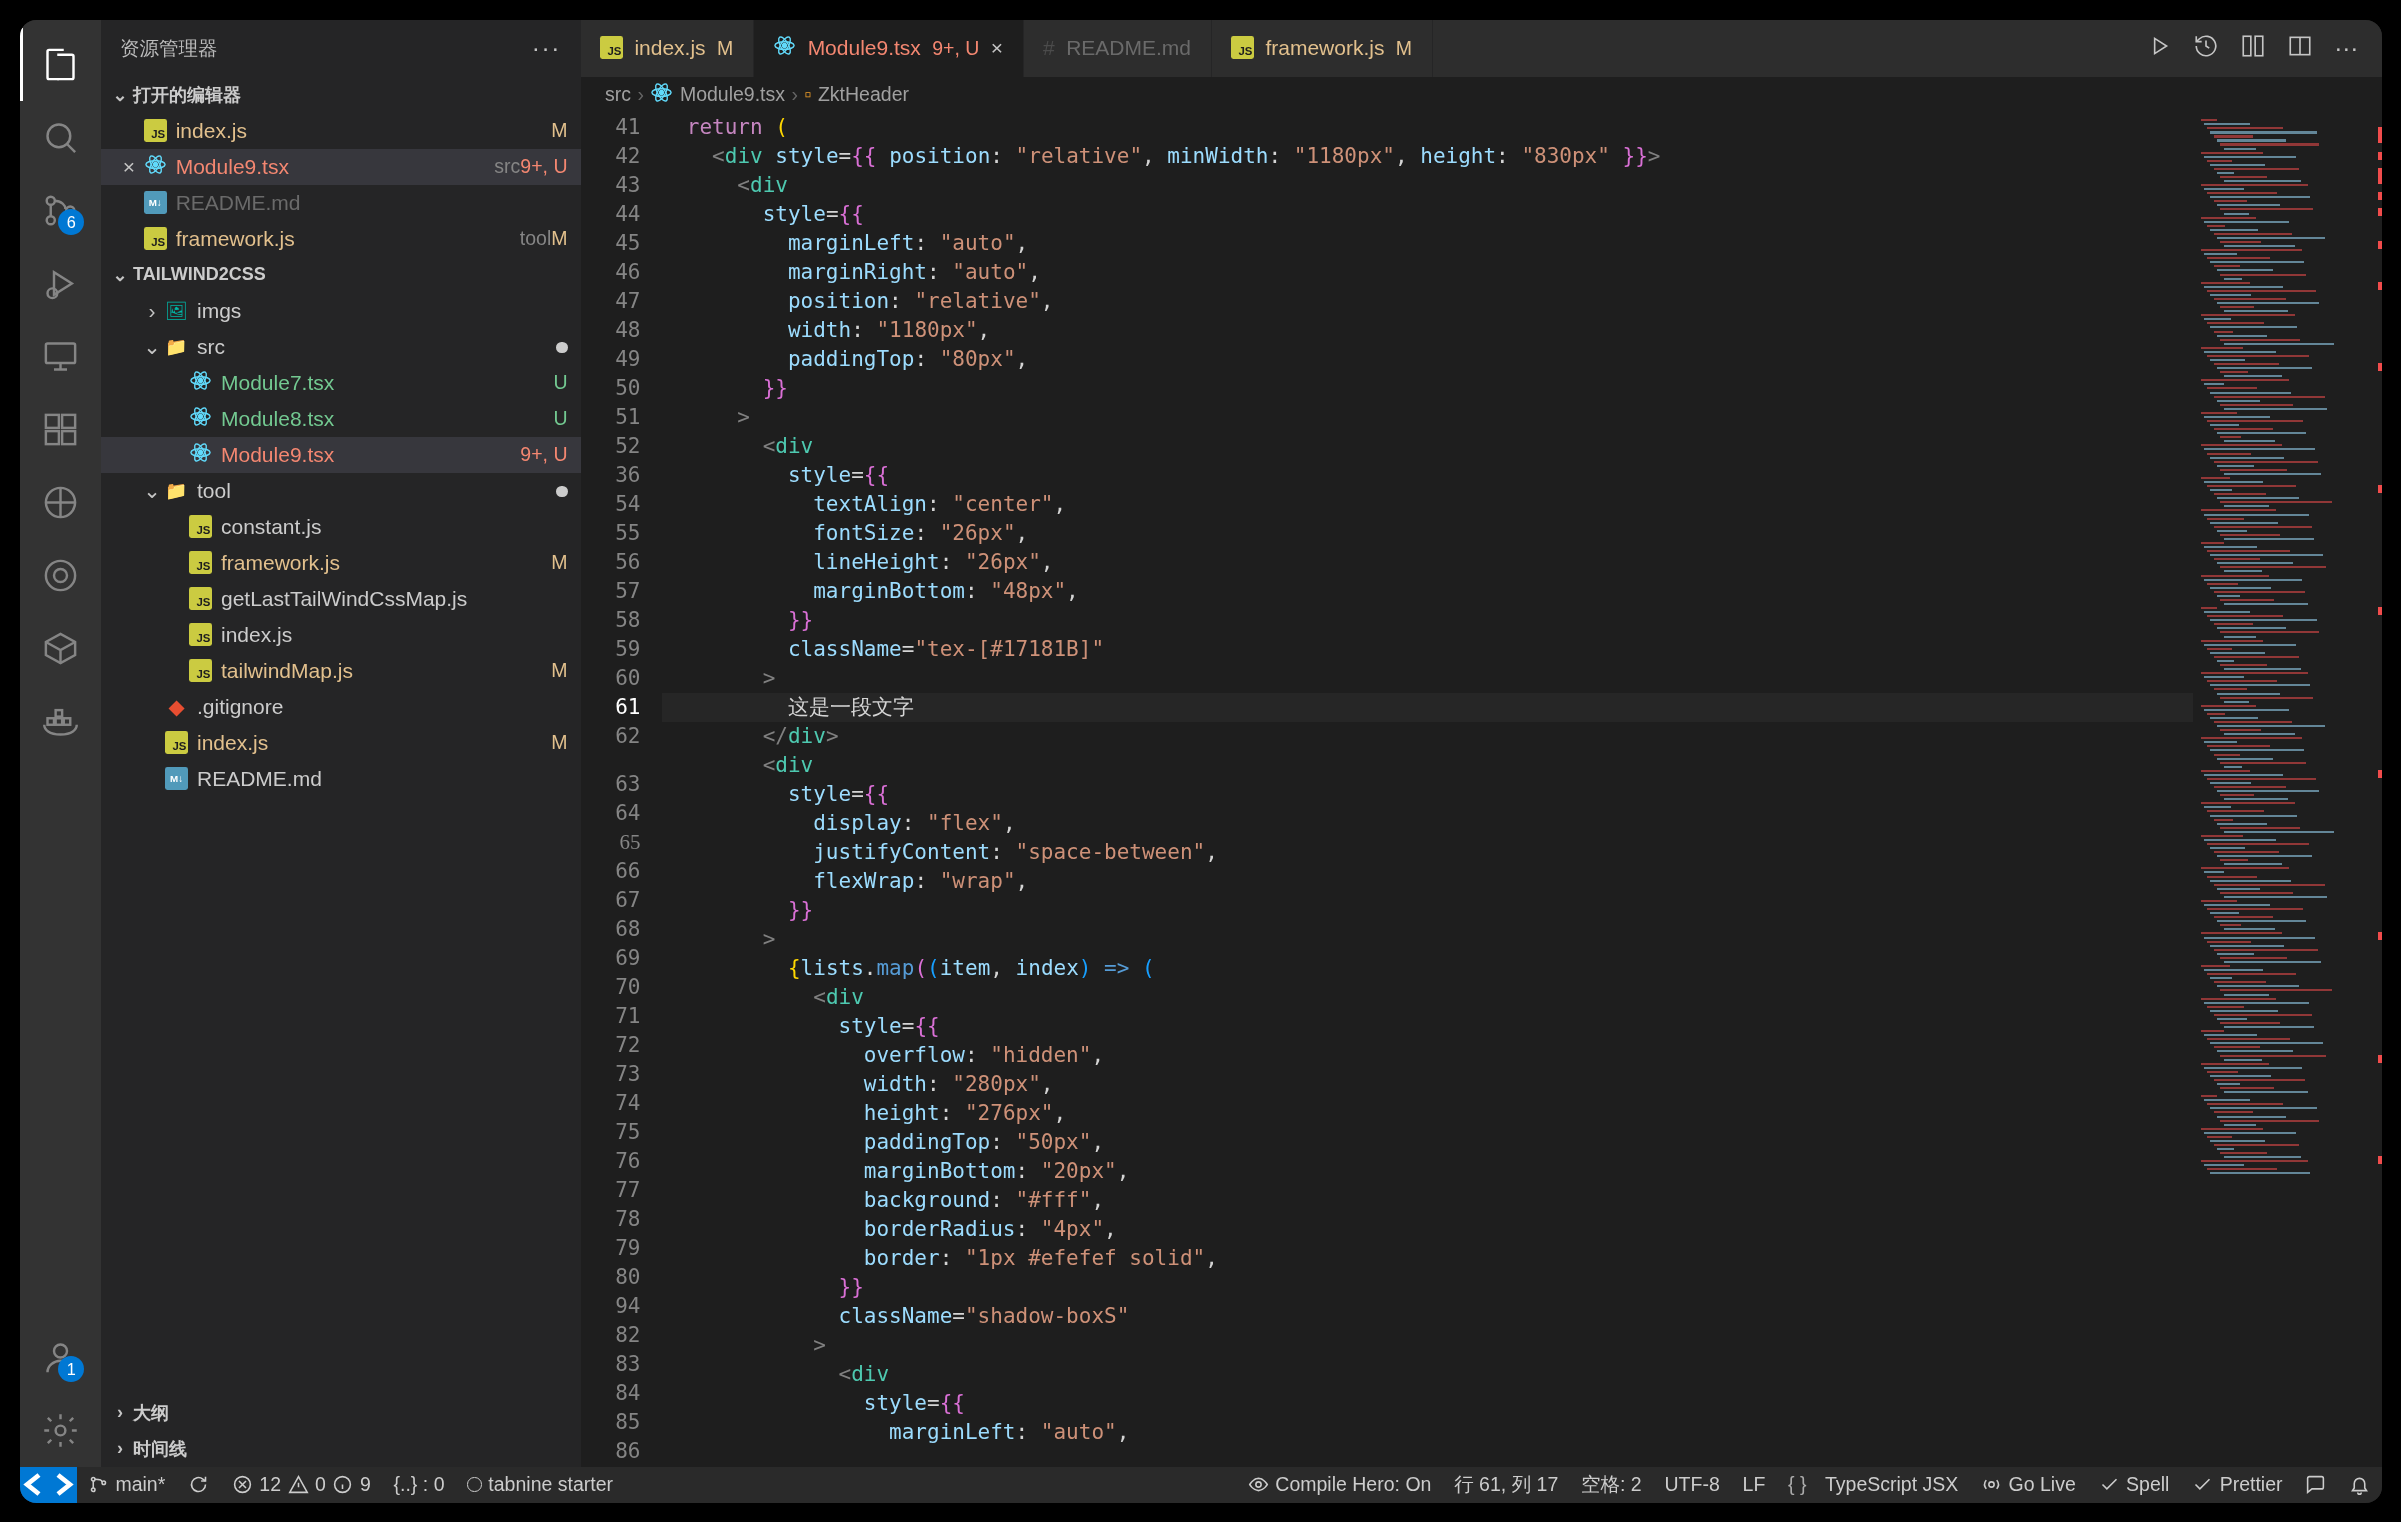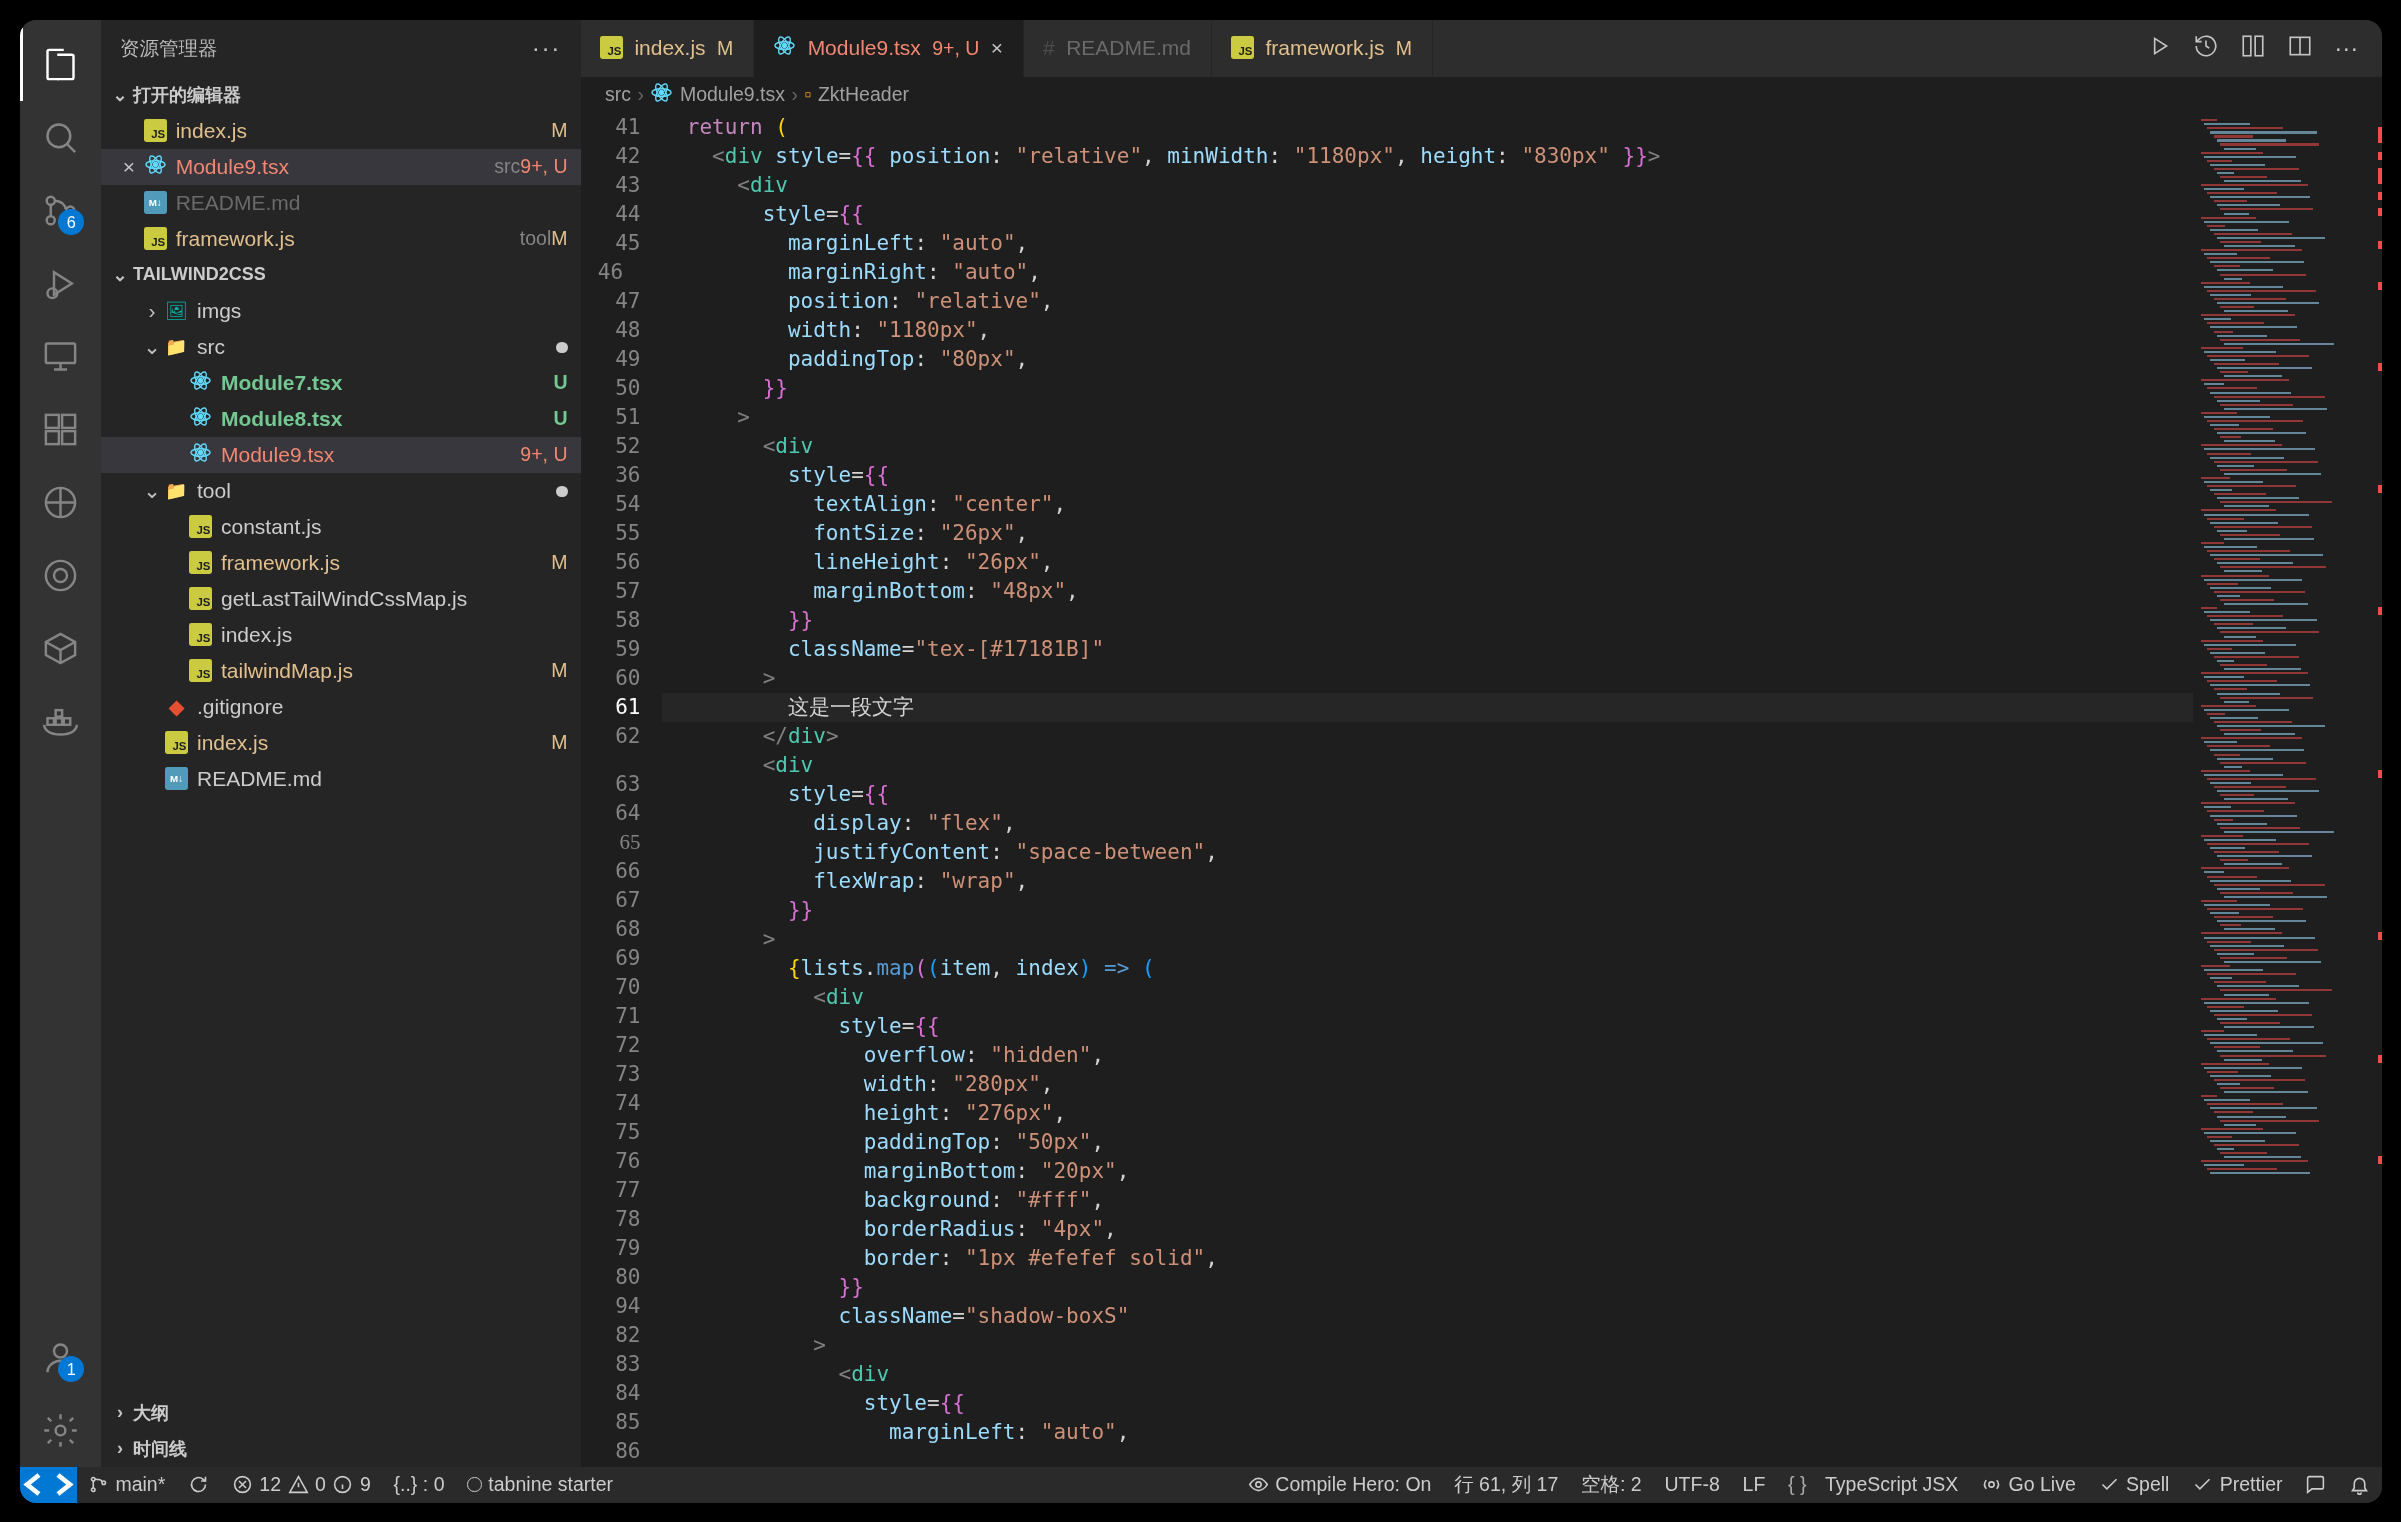--- a/index.html
+++ b/index.html
@@ -127,21 +127,21 @@
   .tree-row .icon {
     width: 28px; display: inline-flex; align-items: center; justify-content: center;
     margin-right: 6.5px;
     font-size: 18px;
   }
   .tree-row .label { flex: 1; white-space: nowrap; overflow: hidden; text-overflow: ellipsis; }
   .tree-row .suffix { color: var(--text-dim); margin-left: 8.1px; font-size: 19.5px; }
   .tree-row .badge { margin-left: auto; font-size: 19.5px; }
   .c-err { color: var(--git-err) !important; }
   .c-m { color: var(--git-m) !important; }
-  .c-u { color: var(--git-u) !important; font-weight: bold; }
+  .c-u { color: var(--git-u) !important; }
   .c-dim { color: var(--text-fade) !important; }
   .chev-icon {
     width: 21px; display: inline-block; text-align: center; color: #c5c5c5;
   }
   .close-x {
     width: 24.4px; text-align: center; color: #c5c5c5; font-size: 21px;
   }
   .dot {
     width: 11.4px; height: 11.4px; border-radius: 50%;
     background: #cccccc; display: inline-block;
@@ -652,21 +652,21 @@
         <span style="color:#ee9d28;">▫</span>
         <span>ZktHeader</span>
       </div>
       <div class="editor-body">
         <div class="gutter" id="gutter">
             <div class="ln" style="height: 29px;">41</div>
             <div class="ln" style="height: 29px;">42</div>
             <div class="ln" style="height: 29px;">43</div>
             <div class="ln" style="height: 29px;">44</div>
             <div class="ln" style="height: 29px;">45</div>
-            <div class="ln" style="height: 29px; text-align: center;">46</div>
+            <div class="ln" style="height: 29px;">46</div>
             <div class="ln" style="height: 29px;">47</div>
             <div class="ln" style="height: 29px; text-align: right;">48</div>
             <div class="ln" style="height: 29px;">49</div>
             <div class="ln" style="height: 29px;">50</div>
             <div class="ln" style="height: 29px;">51</div>
             <div class="ln" style="height: 29px;">52</div>
             <div class="ln" style="height: 29px;">36</div>
             <div class="ln" style="height: 29px;">54</div>
             <div class="ln" style="height: 29px;">55</div>
             <div class="ln" style="height: 29px;">56</div>

